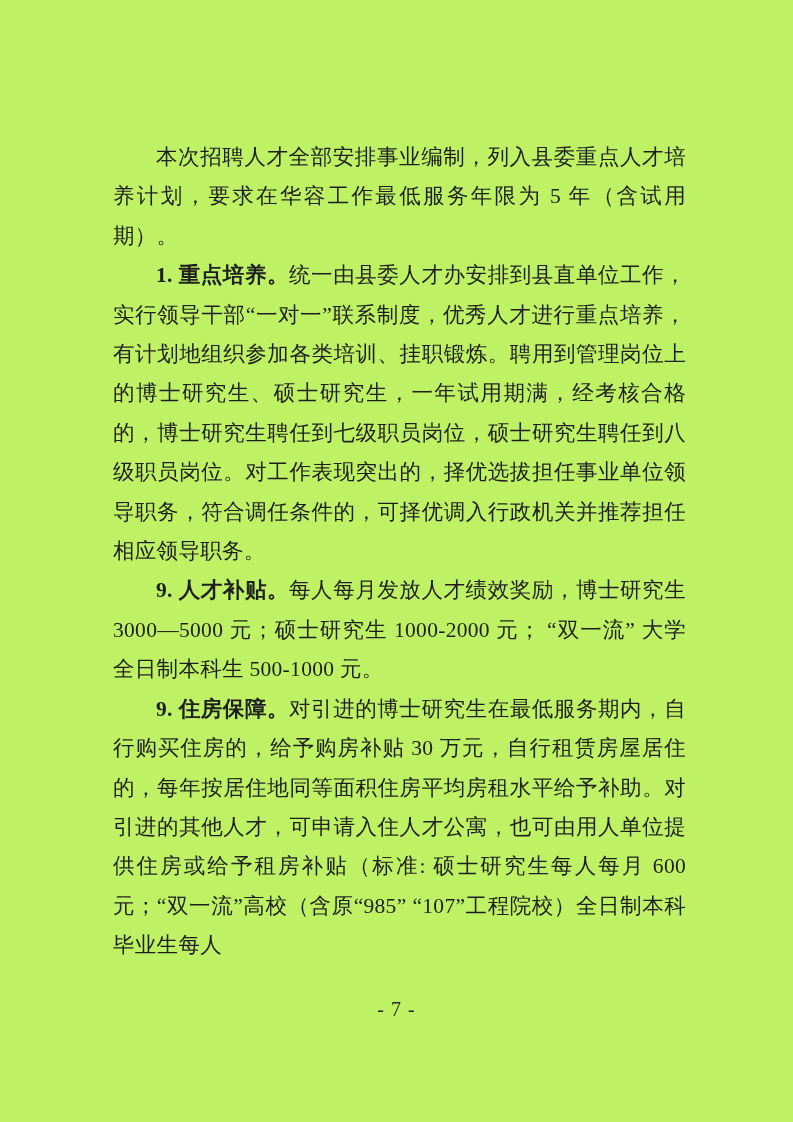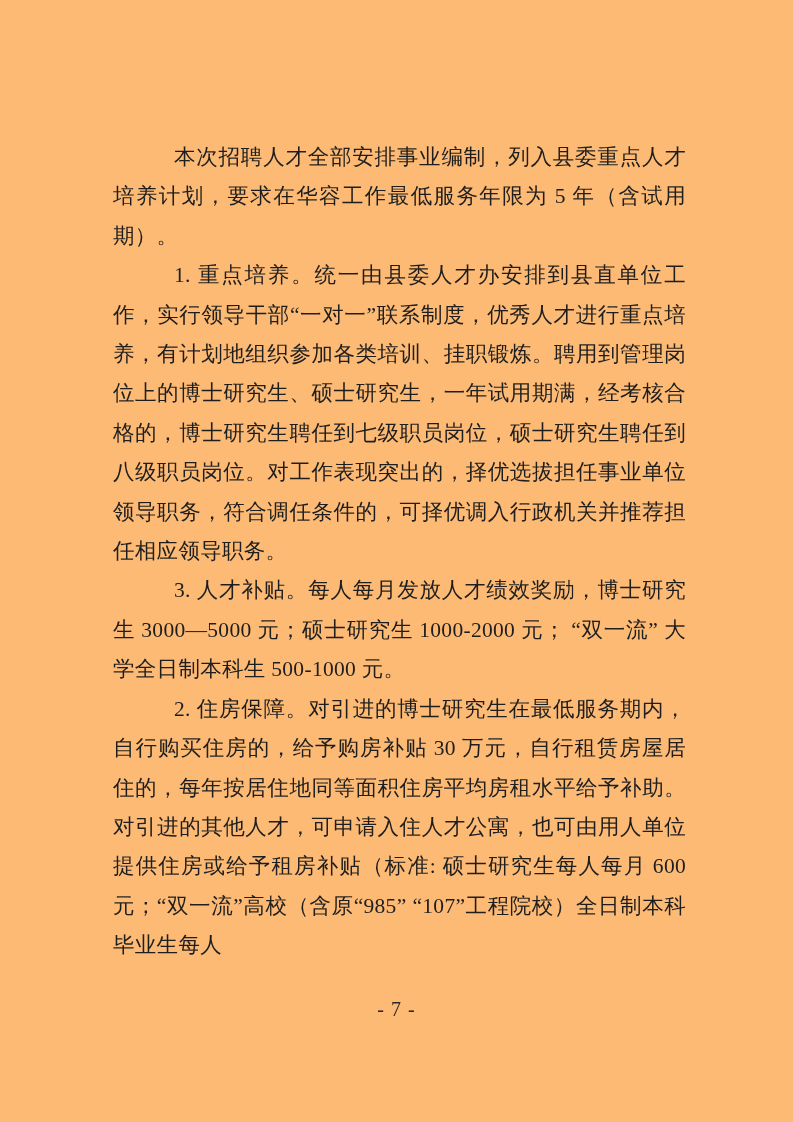--- a/index.html
+++ b/index.html
@@ -4,59 +4,58 @@
 <style>
   html, body {
     margin: 0;
     padding: 0;
     background: #ffffff;
   }
   .page {
     position: relative;
     width: 793px;
     height: 1122px;
-    background: #fdba74;
+    background: #bef264;
     overflow: hidden;
     font-family: "Liberation Serif", "DejaVu Serif", serif;
     color: #1e1e1e;
   }
   .content {
     position: absolute;
     left: 113px;
     top: 138px;
     width: 573px;
   }
   .para {
     margin: 0;
     padding: 0;
     font-size: 21.5px;
     line-height: 39.4px;
     text-align: justify;
     text-indent: 2em;
     letter-spacing: 0.3px;
   }
   .para .hd {
-    font-weight: 400;
-    margin-left: 18px;
+    font-weight: 700;
   }
   .pagenum {
     position: absolute;
     left: 0;
     top: 998px;
     width: 100%;
     text-align: center;
     font-size: 20px;
     letter-spacing: 1px;
     color: #2a2a2a;
   }
 </style>
 </head>
 <body>
 
 <div class="page">
   <div class="content">
     <p class="para"><span class="hd"></span><span>本次招聘人才全部安排事业编制，列入县委重点人才培养计划，要求在华容工作最低服务年限为 5 年（含试用期）。</span></p>
     <p class="para"><span class="hd">1. 重点培养。</span><span>统一由县委人才办安排到县直单位工作，实行领导干部“一对一”联系制度，优秀人才进行重点培养，有计划地组织参加各类培训、挂职锻炼。聘用到管理岗位上的博士研究生、硕士研究生，一年试用期满，经考核合格的，博士研究生聘任到七级职员岗位，硕士研究生聘任到八级职员岗位。对工作表现突出的，择优选拔担任事业单位领导职务，符合调任条件的，可择优调入行政机关并推荐担任相应领导职务。</span></p>
-    <p class="para"><span class="hd">3. 人才补贴。</span><span>每人每月发放人才绩效奖励，博士研究生 3000—5000 元；硕士研究生 1000-2000 元； “双一流” 大学全日制本科生 500-1000 元。</span></p>
-    <p class="para"><span class="hd">2. 住房保障。</span><span>对引进的博士研究生在最低服务期内，自行购买住房的，给予购房补贴 30 万元，自行租赁房屋居住的，每年按居住地同等面积住房平均房租水平给予补助。对引进的其他人才，可申请入住人才公寓，也可由用人单位提供住房或给予租房补贴（标准: 硕士研究生每人每月 600 元；“双一流”高校（含原“985” “107”工程院校）全日制本科毕业生每人</span></p>
+    <p class="para"><span class="hd">9. 人才补贴。</span><span>每人每月发放人才绩效奖励，博士研究生 3000—5000 元；硕士研究生 1000-2000 元； “双一流” 大学全日制本科生 500-1000 元。</span></p>
+    <p class="para"><span class="hd">9. 住房保障。</span><span>对引进的博士研究生在最低服务期内，自行购买住房的，给予购房补贴 30 万元，自行租赁房屋居住的，每年按居住地同等面积住房平均房租水平给予补助。对引进的其他人才，可申请入住人才公寓，也可由用人单位提供住房或给予租房补贴（标准: 硕士研究生每人每月 600 元；“双一流”高校（含原“985” “107”工程院校）全日制本科毕业生每人</span></p>
   </div>
   <div class="pagenum">- 7 -</div>
 </div>
 
 </body></html>

